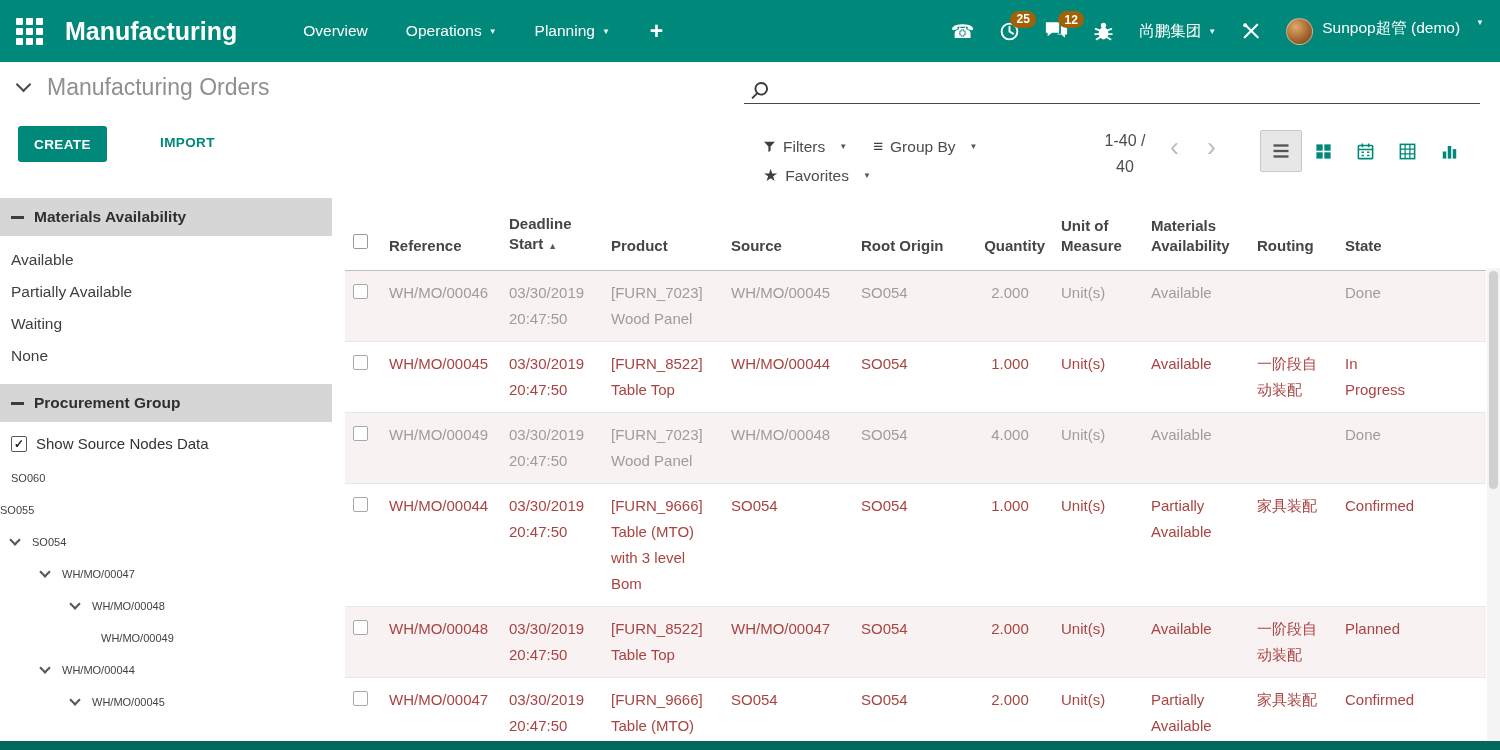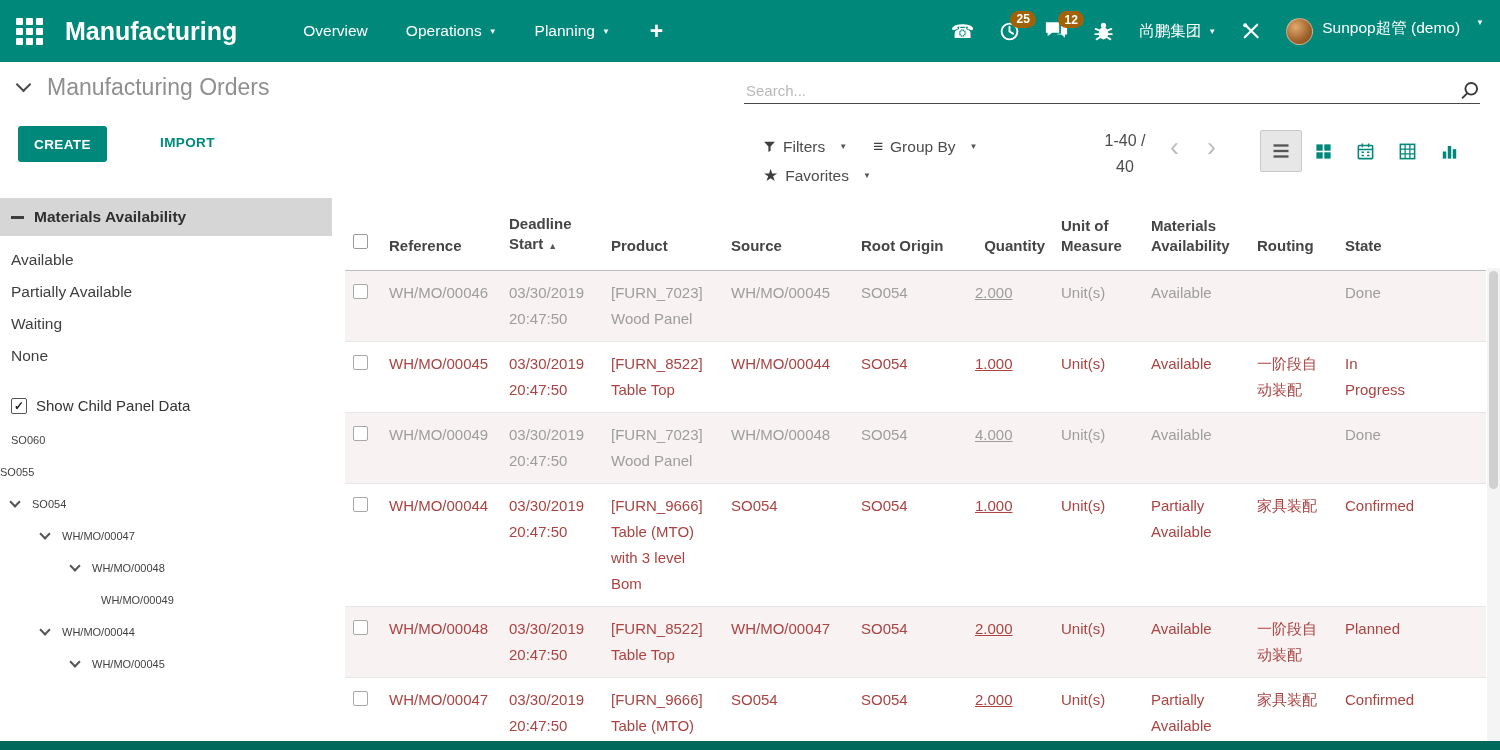--- a/index.html
+++ b/index.html
@@ -99,21 +99,21 @@
   th:nth-child(10), td:nth-child(10) { width:88px; }
   th:nth-child(11), td:nth-child(11) { width:88px; }
   thead th { vertical-align:bottom; text-align:left; font-weight:bold; color:#454545;
     padding:18px 8px 14px; border-bottom:1px solid #bfbfbf; line-height:20px; }
   thead th.num { text-align:right; }
   .sort { font-size:9px; margin-left:5px; color:#5a5a5a; }
   tbody td { padding:9px 8px; vertical-align:top; border-top:1px solid #e7e7e7; line-height:26px;
     overflow:hidden; }
   tbody tr:first-child td { border-top:none; }
   tbody tr:nth-child(odd) { background:#f8f2f2; }
-  tbody td.num { text-align:left;text-decoration:underline; }
+  tbody td.num { text-align:center; }
   tr.row-muted td { color:#9d9d9d; }
   tr.row-danger td { color:#a94442; }
   .row-cb { display:inline-block; width:15px; height:15px; border:1.5px solid #a8a8a8;
     border-radius:2px; background:#fff; margin-top:4px; cursor:pointer; }
   thead .row-cb { margin-bottom:2px; border-color:#9a9a9a; }
 
   
   .vscroll { position:absolute; right:0; top:268px; width:13px; height:473px; background:#f4f4f4; }
   .vthumb { position:absolute; top:3px; left:2px; width:9px; height:218px; background:#d0d0d0; border-radius:5px; cursor:grab; }
   .bottom-strip { position:absolute; left:0; right:0; bottom:0; height:9px; background:#00695C; }
@@ -192,21 +192,20 @@
     </div>
   </div>
 </div>
 
 <div class="breadcrumb">
   <span class="chev big"></span>
   <span class="breadcrumb-title">Manufacturing Orders</span>
 </div>
 
 <div class="search-box">
-  <input type="text" placeholder="Search..." style="">
   <span class="search-mag">
     <svg width="20" height="20" viewBox="0 0 24 24" fill="none" stroke="#3a3a3a" stroke-width="2.3">
         <circle cx="13.5" cy="10.5" r="7"></circle>
         <path d="M8.5 16L2.5 22"></path>
       </svg>
   </span>
 </div>
 
 <button class="btn-create">CREATE</button>
 <button class="btn-import">IMPORT</button>
@@ -285,23 +284,27 @@
     <span class="minus-icon"></span>
     <span>Materials Availability</span>
   </div>
   <div class="side-list">
       <div class="side-item">Available</div>
       <div class="side-item">Partially Available</div>
       <div class="side-item">Waiting</div>
       <div class="side-item">None</div>
     </div>
 
+  <div class="side-sec-header">
+    <span class="minus-icon"></span>
+    <span>Procurement Group</span>
+  </div>
   <div class="cbx-row">
     <span class="cb">✓</span>
-    <span>Show Child Panel Data</span>
+    <span>Show Source Nodes Data</span>
   </div>
   <div class="tree">
       <div class="tree-item" style="padding-left: 11px;">
         <span>SO060</span>
       </div>
       <div class="tree-item" style="">
         <span>SO055</span>
       </div>
       <div class="tree-item" style="padding-left: 11px;">
         <span class="tree-chev"></span>

